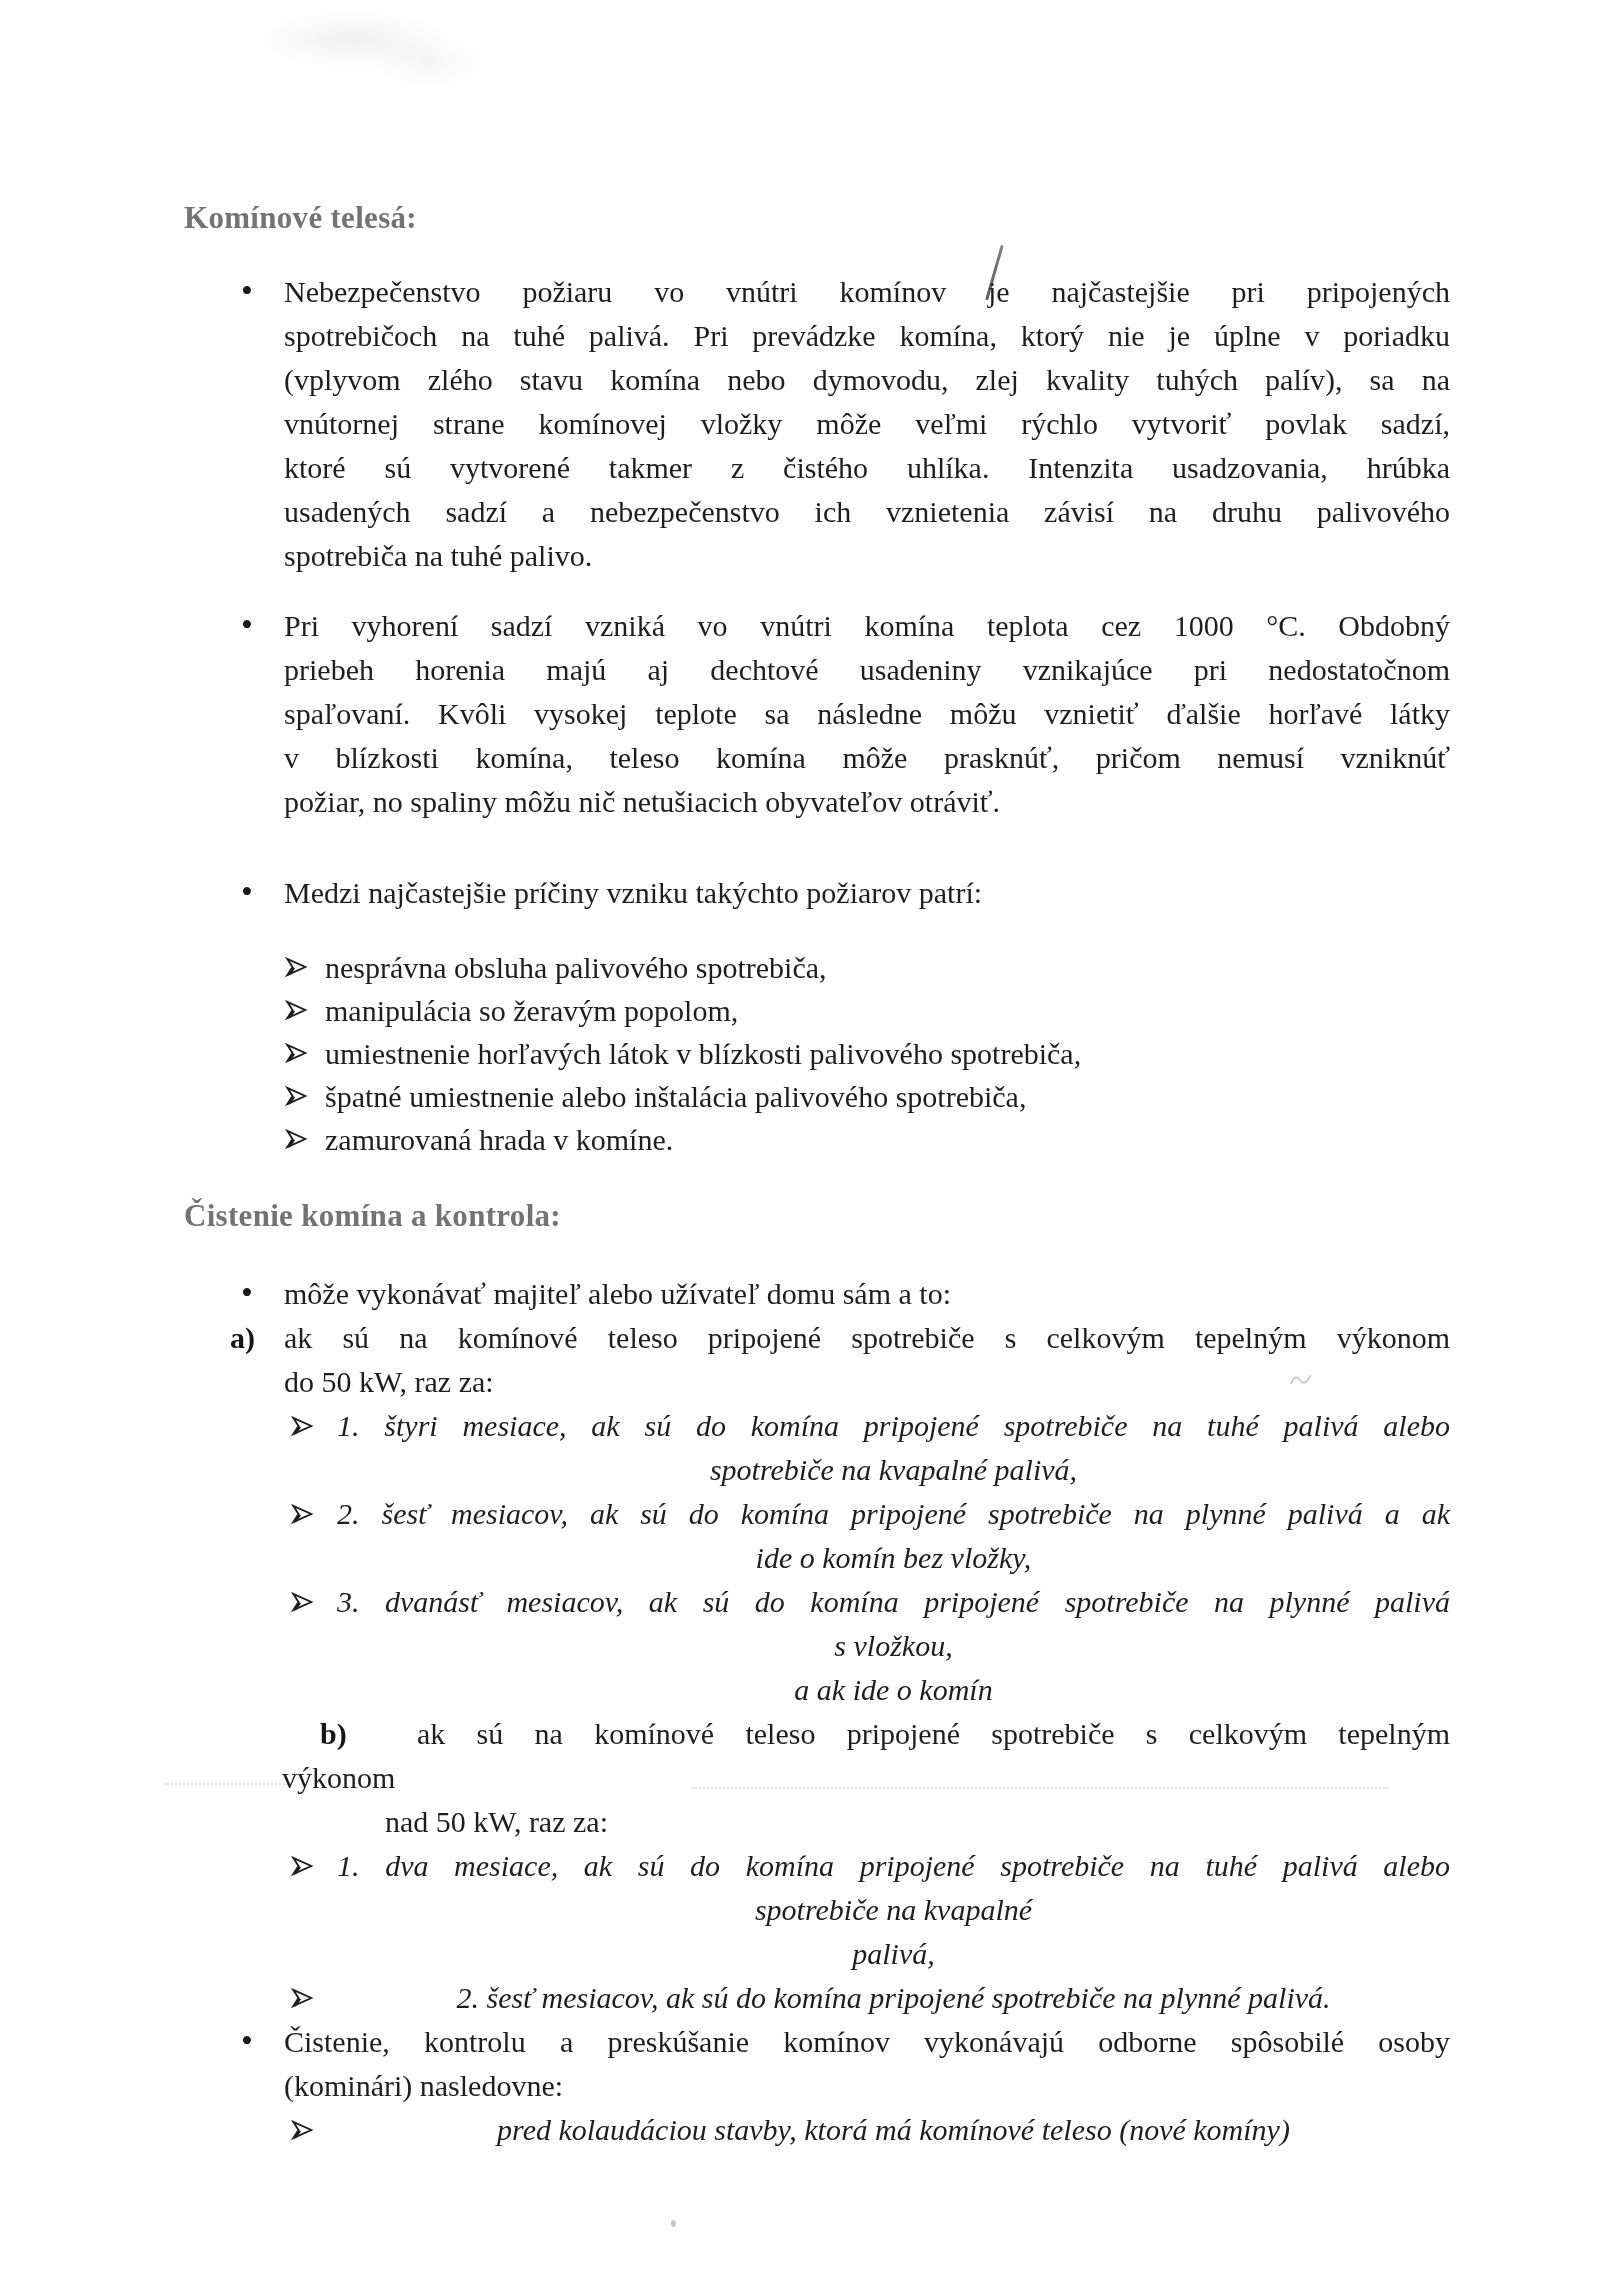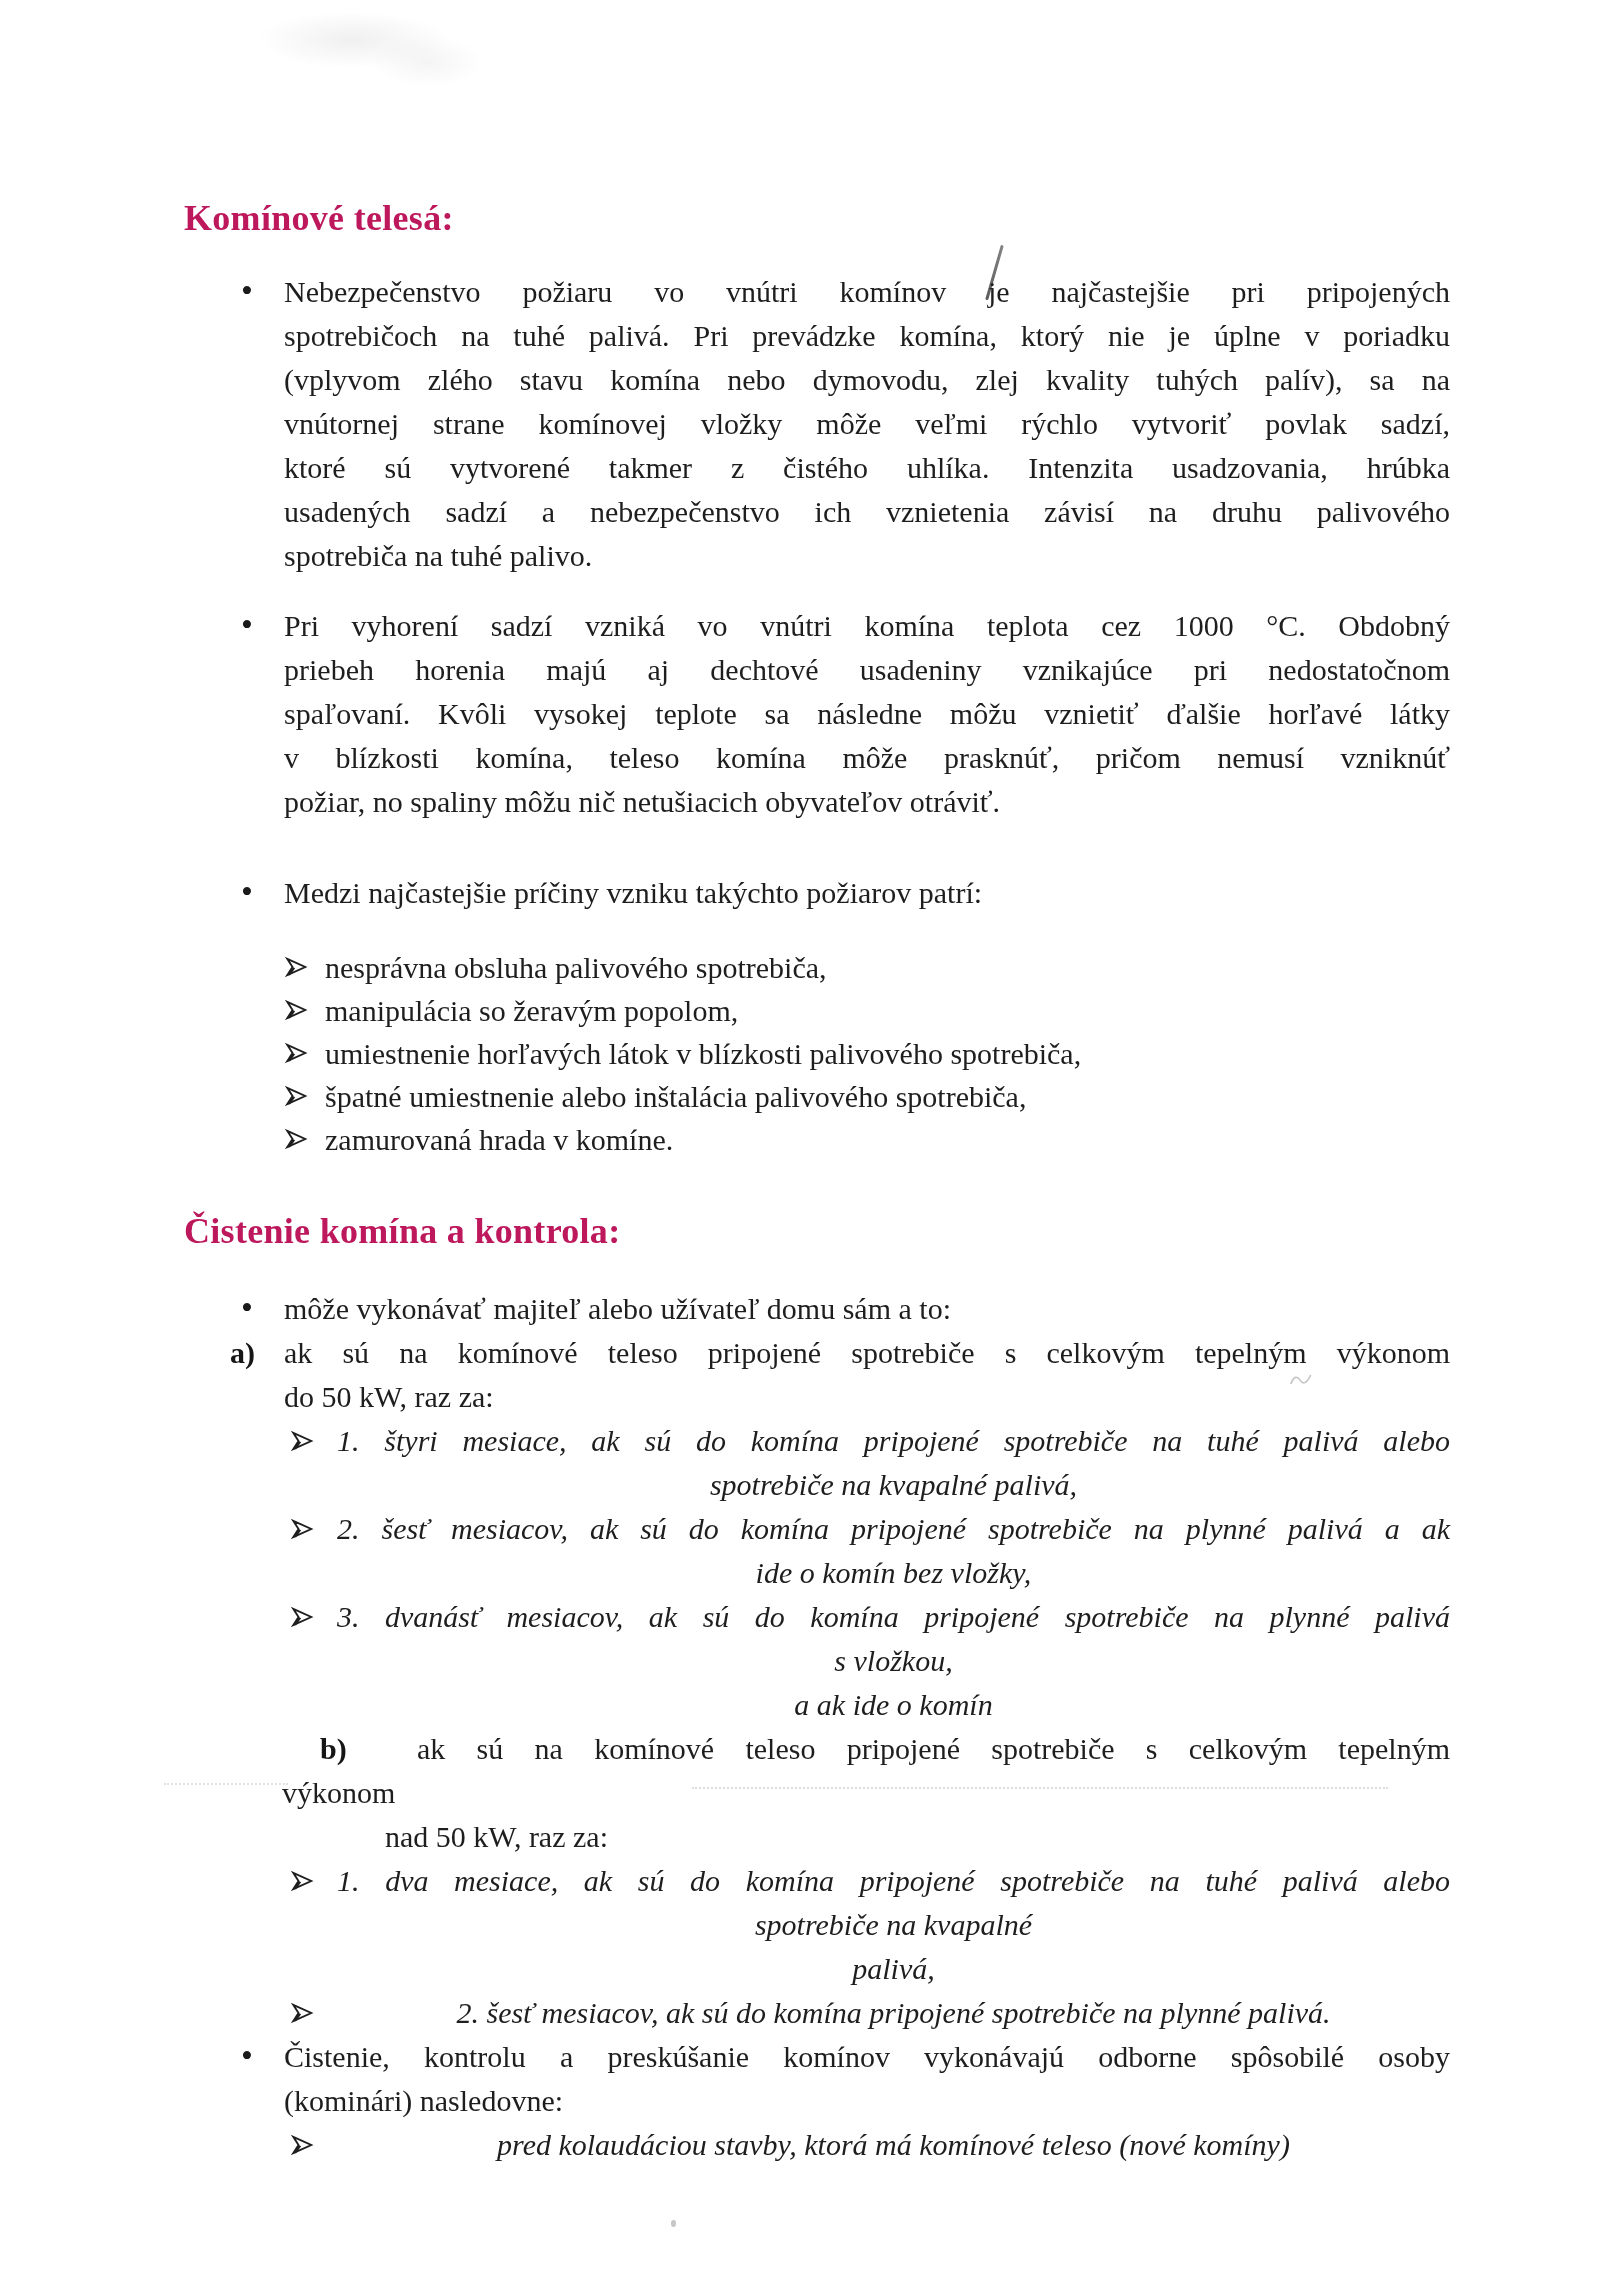--- a/index.html
+++ b/index.html
@@ -8,28 +8,28 @@
     width: 1617px;
     height: 2284px;
     background: #ffffff;
     overflow: hidden;
     font-family: "Liberation Serif", "DejaVu Serif", serif;
     color: #1e1e1e;
   }
   .doc { position: relative; padding: 196px 167px 0 184px; }
 
   .heading {
-    font-size: 36px;
+    font-size: 31px;
     font-weight: bold;
     line-height: 44px;
-    color: #be185d;
+    color: #737373;
     letter-spacing: 0.3px;
     margin: 0 0 30px 0;
   }
-  .heading.second { margin: 48px 0 34px 0; }
+  .heading.second { margin: 33px 0 34px 0; }
 
   .ln { font-size: 30px; line-height: 44px; height: 44px; overflow: visible; }
   .j  { text-align: justify; text-align-last: justify; }
 
   
   .bpara { position: relative; padding-left: 100px; margin: 0; }
   .bpara .bullet {
     position: absolute; left: 57px; top: -0.7px;
     font-size: 34px; line-height: 44px; color: #1a1a1a;
   }

